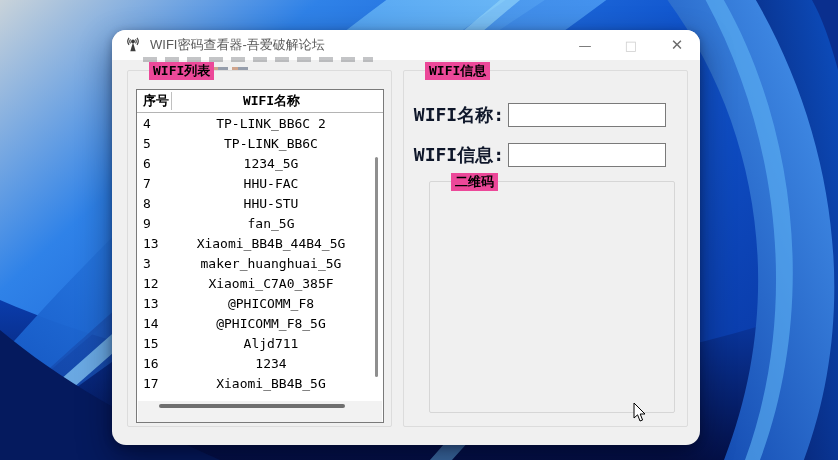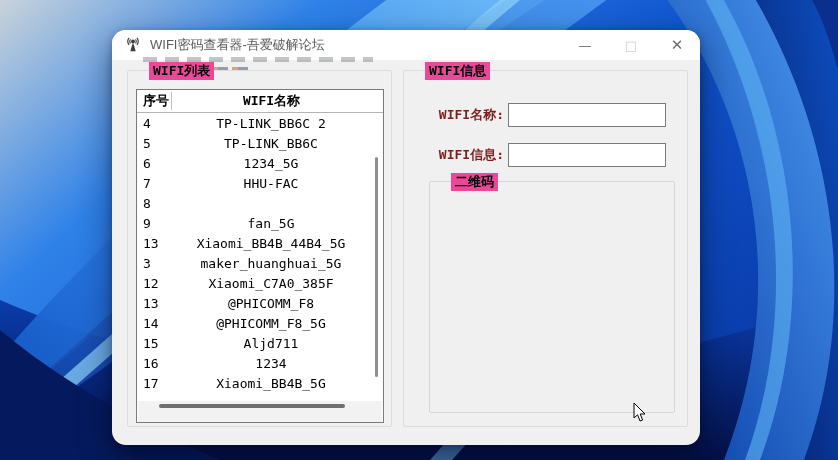--- a/index.html
+++ b/index.html
@@ -78,21 +78,21 @@
   }
   .hscroll-thumb{
     position:absolute;left:22px;bottom:14px;width:186px;height:4px;
     background:#6f6f6f;border-radius:2px;
   }
   
   .info-row{position:absolute;left:0;width:100%;display:flex;align-items:center;}
   .info-row.name{top:32px;}
   .info-row.pwd{top:72px;}
   .info-label{
-    width:100px;text-align:right;font-size:13px;font-weight:bold;color:#7f1d1d;
+    width:100px;text-align:right;font-size:18px;font-weight:bold;color:#0f172a;
     font-family:"DejaVu Sans Mono","Liberation Sans",monospace;
   }
   .info-input{
     margin-left:4px;width:148px;height:22px;background:#fff;border:1px solid #7a7a7a;
     font-size:13px;padding:0 4px;font-family:"DejaVu Sans Mono",monospace;outline:none;
   }
   
   .cursor{position:absolute;left:633px;top:402px;z-index:50;}
 </style>
 </head>
@@ -192,20 +192,21 @@
           <div class="lv-row">
             <span class="lv-idx">6</span>
             <span class="lv-name">1234_5G</span>
           </div>
           <div class="lv-row">
             <span class="lv-idx">7</span>
             <span class="lv-name">HHU-FAC</span>
           </div>
           <div class="lv-row">
             <span class="lv-idx">8</span>
+            <span class="lv-name">HHU-STU</span>
           </div>
           <div class="lv-row">
             <span class="lv-idx">9</span>
             <span class="lv-name">fan_5G</span>
           </div>
           <div class="lv-row">
             <span class="lv-idx">13</span>
             <span class="lv-name">Xiaomi_BB4B_44B4_5G</span>
           </div>
           <div class="lv-row">

